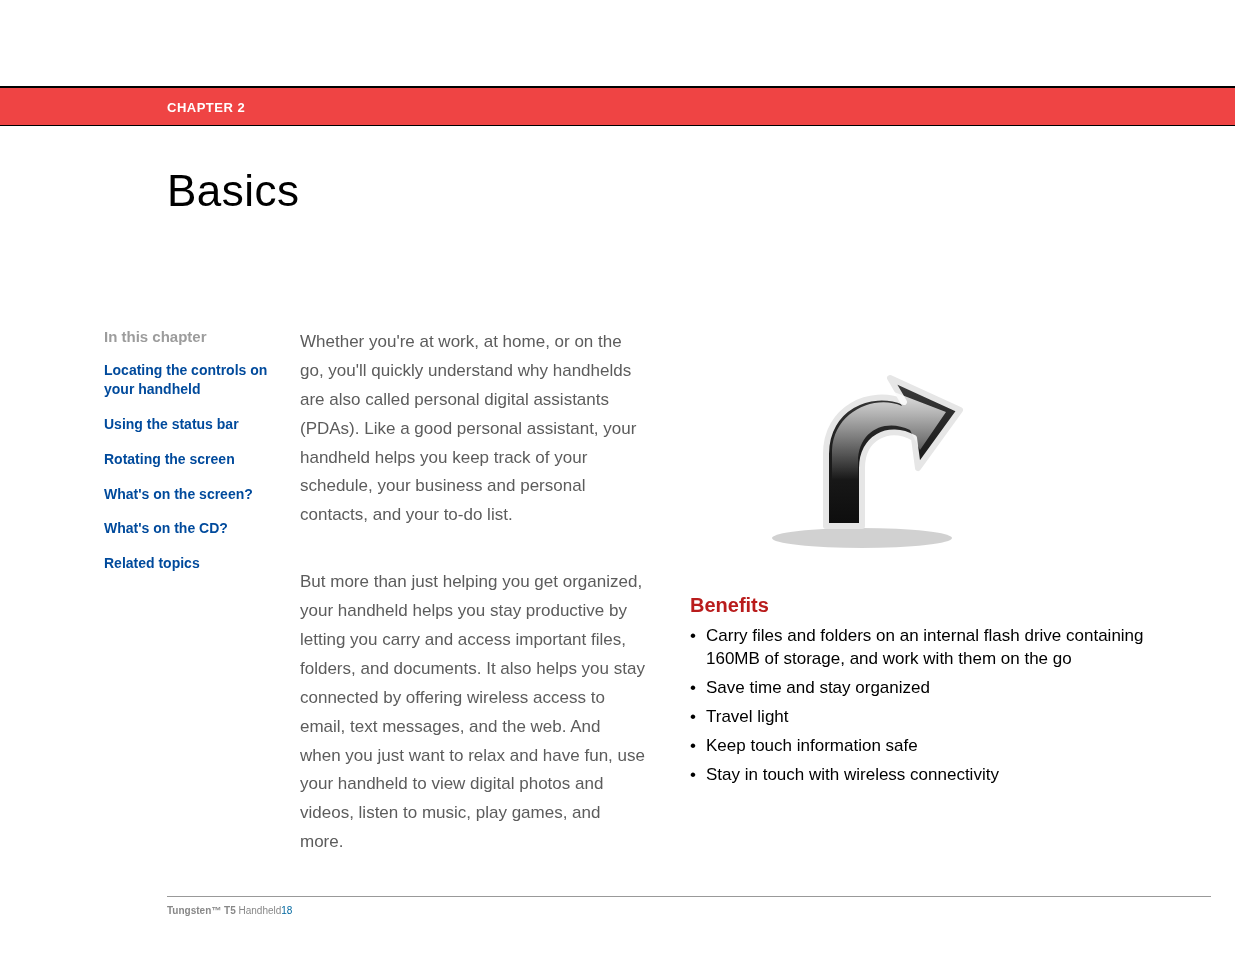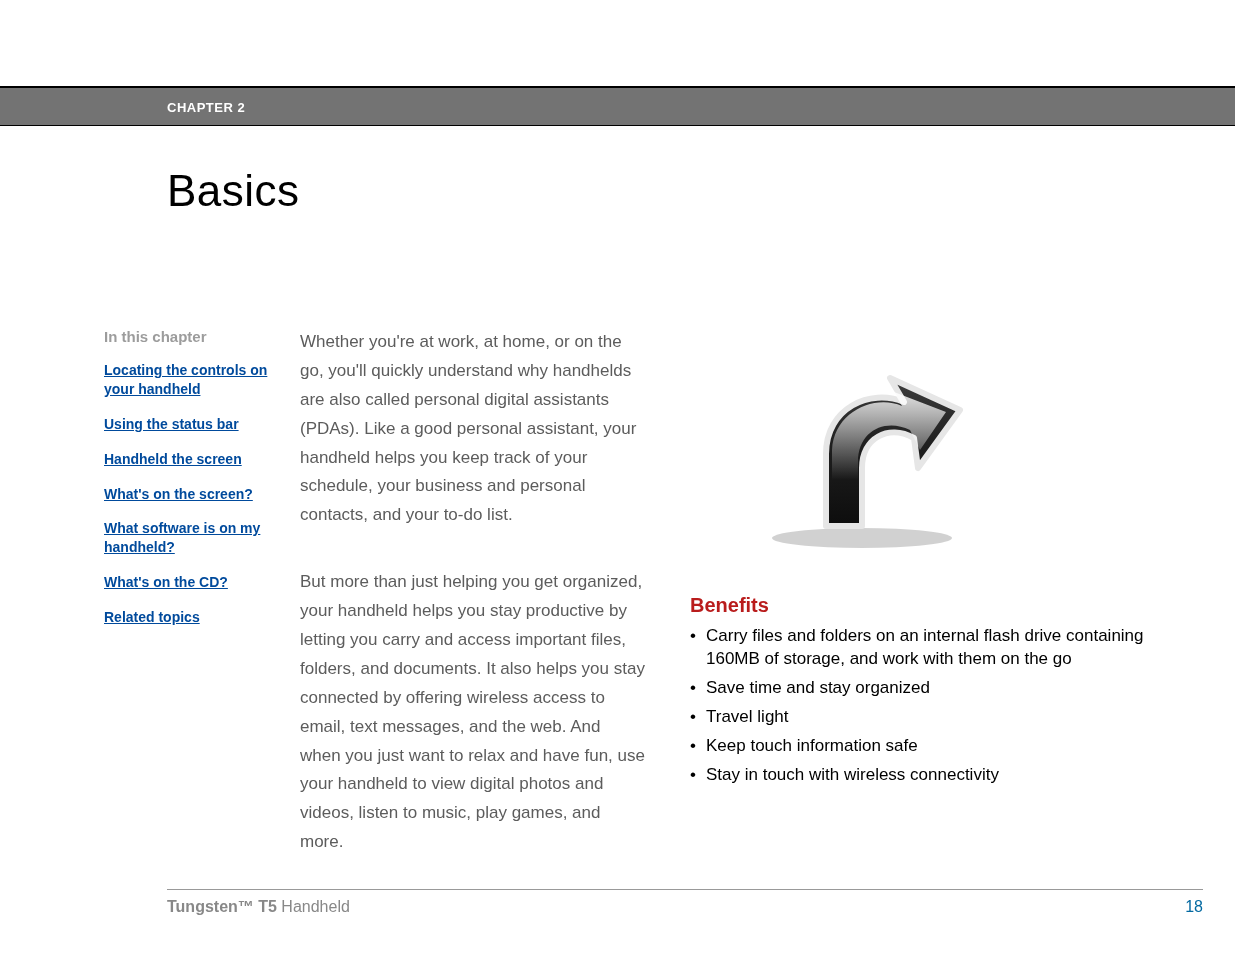--- a/index.html
+++ b/index.html
@@ -7,21 +7,21 @@
   body {
     width: 1235px;
     height: 954px;
     background: #fff;
     font-family: "Helvetica Neue", Helvetica, Arial, sans-serif;
     color: #333;
     position: relative;
   }
   .top-white { height: 86px; background: #fff; }
   .red-band {
-    background: #737373;
+    background: #ef4444;
     height: 40px;
     position: relative;
     border-top: 2px solid #000;
     border-bottom: 1px solid #000;
   }
   .red-band .label {
     position: absolute;
     left: 167px;
     top: 50%;
     transform: translateY(-50%);
@@ -54,21 +54,20 @@
     color: #9c9c9c;
     font-weight: 700;
     margin-bottom: 16px;
     font-size: 15
 
 alpha;
     font-size: 15px;
   }
   .sidebar-link {
     color: #004a9c;
-    text-decoration: underline;
     font-weight: 700;
     display: block;
     margin-bottom: 16px;
     line-height: 1.35;
     font-size: 14px;
     cursor: pointer;
   }
   .main {
     width: 370px;
     padding: 0 15px 0 10px;
@@ -111,26 +110,26 @@
   .benefits-list li::before {
     content: "•";
     position: absolute;
     left: 0;
     top: 0;
   }
   .footer {
     position: absolute;
     bottom: 38px;
     left: 167px;
-    right: 32px;
+    right: 24px;
     border-top: 1px solid #999;
     padding-top: 8px;
     display: flex;
-    justify-content: space-between;
-    font-size: 16px;
+    justify-content: flex-start;
+    font-size: 10px;
     color: #888;
   }
   .footer-product {
     font-weight: 700;
   }
   .footer-product-light {
     font-weight: 400;
   }
   .footer-page { color: #0369a1; }
 </style>
@@ -143,23 +142,22 @@
   <span class="label">CHAPTER 2</span>
 </div>
 
 <h1 class="page-title">Basics</h1>
 
 <div class="content">
   <aside class="sidebar">
     <div class="sidebar-heading">In this chapter</div>
     <a class="sidebar-link">Locating the controls on your handheld</a>
     <a class="sidebar-link">Using the status bar</a>
-    <a class="sidebar-link">Handheld the screen</a>
+    <a class="sidebar-link">Rotating the screen</a>
     <a class="sidebar-link">What's on the screen?</a>
-    <a class="sidebar-link">What software is on my handheld?</a>
     <a class="sidebar-link">What's on the CD?</a>
     <a class="sidebar-link">Related topics</a>
   </aside>
 
   <div class="main">
     <p>Whether you're at work, at home, or on the go, you'll quickly understand why handhelds are also called personal digital assistants (PDAs). Like a good personal assistant, your handheld helps you keep track of your schedule, your business and personal contacts, and your to-do list.</p>
     <p>But more than just helping you get organized, your handheld helps you stay productive by letting you carry and access important files, folders, and documents. It also helps you stay connected by offering wireless access to email, text messages, and the web. And when you just want to relax and have fun, use your handheld to view digital photos and videos, listen to music, play games, and more.</p>
   </div>
 
   <div class="right">

